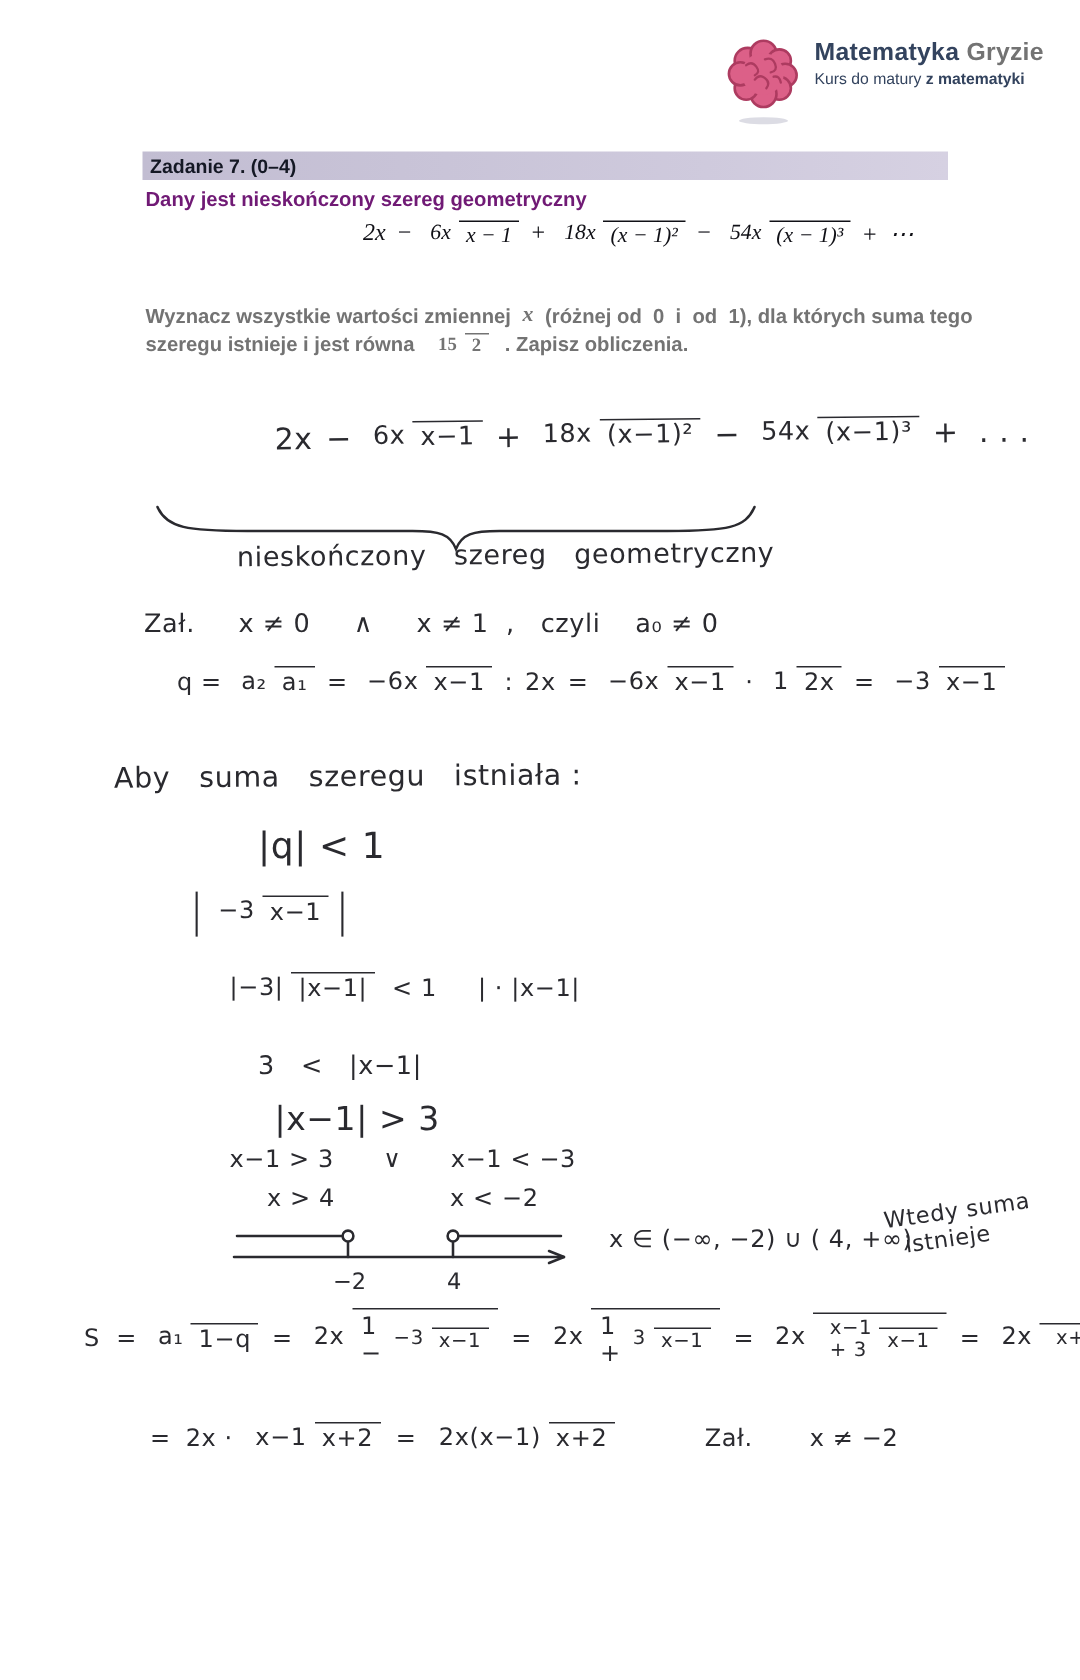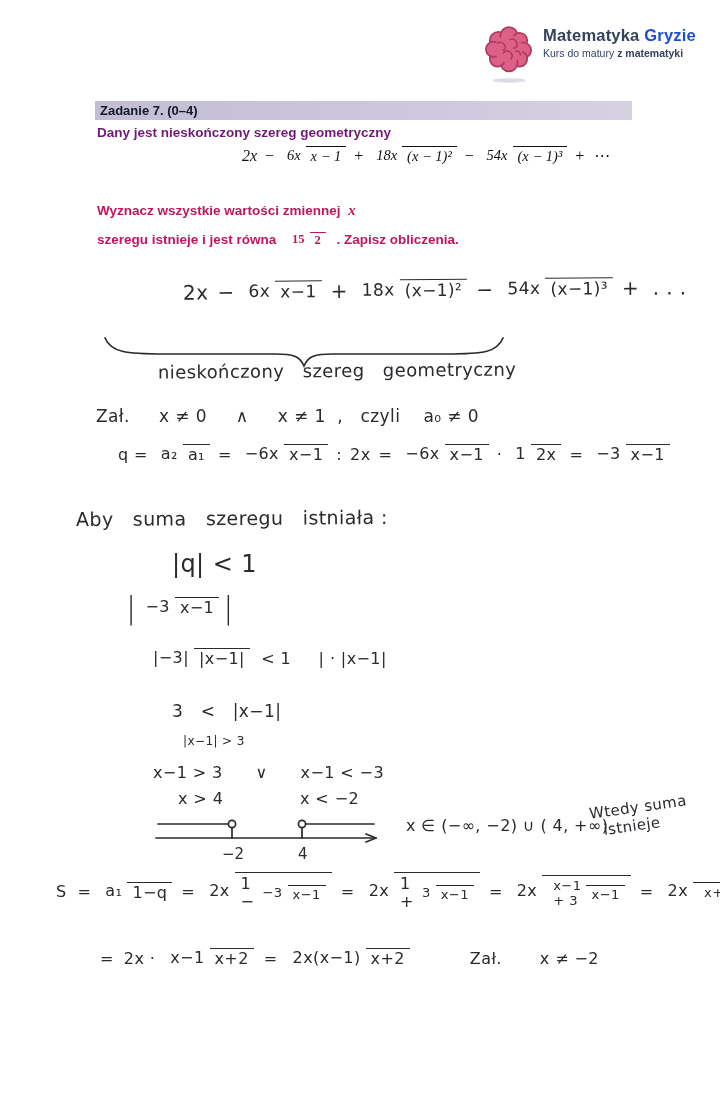--- a/index.html
+++ b/index.html
@@ -15,29 +15,29 @@
   .inner{font-size:0.82em;}
   
   .task-bar{left:95px;top:101px;width:537px;height:19px;
             background:linear-gradient(90deg,#c2bdd2,#cfcadd 70%,#d6d1e2);
             display:flex;align-items:center;padding-left:5px;box-sizing:border-box;
             font-weight:bold;font-size:13px;color:#141824;}
   .intro{left:97px;top:125px;font-size:13.5px;font-weight:600;color:#701a75;}
   .pseries{left:242px;top:146px;font-family:"Liberation Serif",serif;font-style:italic;
            font-size:16px;gap:7px;color:#101016;}
   .pseries .frac{font-size:14.5px;}
-  .prompt{left:97px;top:202px;width:545px;font-size:13.5px;font-weight:bold;color:#be185d;}
+  .prompt{left:97px;top:202px;width:545px;font-size:13.5px;font-weight:bold;color:#737373;}
   .pline{display:flex;align-items:center;gap:4px;}
-  .row2{margin-top:13px;text-align:center;}
+  .row2{margin-top:3px;text-align:center;}
   .pvar{font-family:"Liberation Serif",serif;font-style:italic;font-size:14.5px;}
   .pfrac{font-family:"Liberation Serif",serif;font-size:12.5px;line-height:1.05;margin:0 3px;}
   
   .logo{left:484px;top:26px;display:flex;gap:9px;align-items:flex-start;}
   .brandline{font-size:16.5px;font-weight:600;color:#33435e;letter-spacing:.2px;}
-  .brand-accent{font-weight:800;color:#1d4ed8;margin-top:40px;}
+  .brand-accent{font-weight:800;color:#737373;margin-top:40px;}
   .tagline{font-size:10.5px;color:#33435e;margin-top:2px;}
   .tag-b{font-weight:bold;text-align:center;}
   
   .hw{font-family:"DejaVu Sans",sans-serif;color:#2a2a2f;letter-spacing:.4px;}
   svg line,svg path.stroke{stroke:#2a2a2f;stroke-width:1.7;fill:none;stroke-linecap:round;}
   svg circle.open{fill:#fff;stroke:#2a2a2f;stroke-width:1.7;}
   .nl-label{font-family:"DejaVu Sans",sans-serif;font-size:15px;fill:#2a2a2f;}
 </style>
 </head>
 <body>
@@ -99,20 +99,21 @@
       <span class="num">54x</span>
       <span class="den">(x − 1)³</span>
     </span>
     <span class="pre">+  ⋯</span>
   </div>
 
   <div class="abs prompt">
     <div class="pline">
       <span class="pre">Wyznacz wszystkie wartości zmiennej </span>
       <span class="pvar">x</span>
+      <span class="pre"> (różnej od  0  i  od  1), dla których suma tego</span>
     </div>
     <div class="pline row2">
       <span class="pre">szeregu istnieje i jest równa </span>
       <span class="frac pfrac">
         <span class="num">15</span>
         <span class="den">2</span>
       </span>
       <span class="pre"> . Zapisz obliczenia.</span>
     </div>
   </div>
@@ -188,21 +189,21 @@
 
   <div class="abs mrow hw" style="left:148px;top:648px;font-size:16px;gap:6px;">
     <span class="frac">
       <span class="num">|−3|</span>
       <span class="den">|x−1|</span>
     </span>
     <span class="pre"> &lt; 1     | · |x−1|</span>
   </div>
 
   <div class="abs hw pre" style="left:172px;top:701px;font-size:17px;">3   &lt;   |x−1|</div>
-  <div class="abs hw pre" style="left:183px;top:734px;font-size:12px;">|x−1| &gt; 3</div>
+  <div class="abs hw pre" style="left:183px;top:734px;font-size:22px;">|x−1| &gt; 3</div>
   <div class="abs hw pre" style="left:153px;top:763px;font-size:16px;">x−1 &gt; 3      ∨      x−1 &lt; −3</div>
   <div class="abs hw pre" style="left:178px;top:789px;font-size:16px;">x &gt; 4</div>
   <div class="abs hw pre" style="left:300px;top:789px;font-size:16px;">x &lt; −2</div>
 
   <svg class="abs" style="left:150px;top:812px;" width="240" height="52" viewBox="0 0 240 52">
     <line x1="6" y1="26" x2="226" y2="26"></line>
     <path class="stroke" d="M226,26 l-10,-4 M226,26 l-10,4"></path>
     <line x1="8" y1="12" x2="78" y2="12"></line>
     <line x1="82" y1="16" x2="82" y2="26"></line>
     <circle class="open" cx="82" cy="12" r="3.6"></circle>

